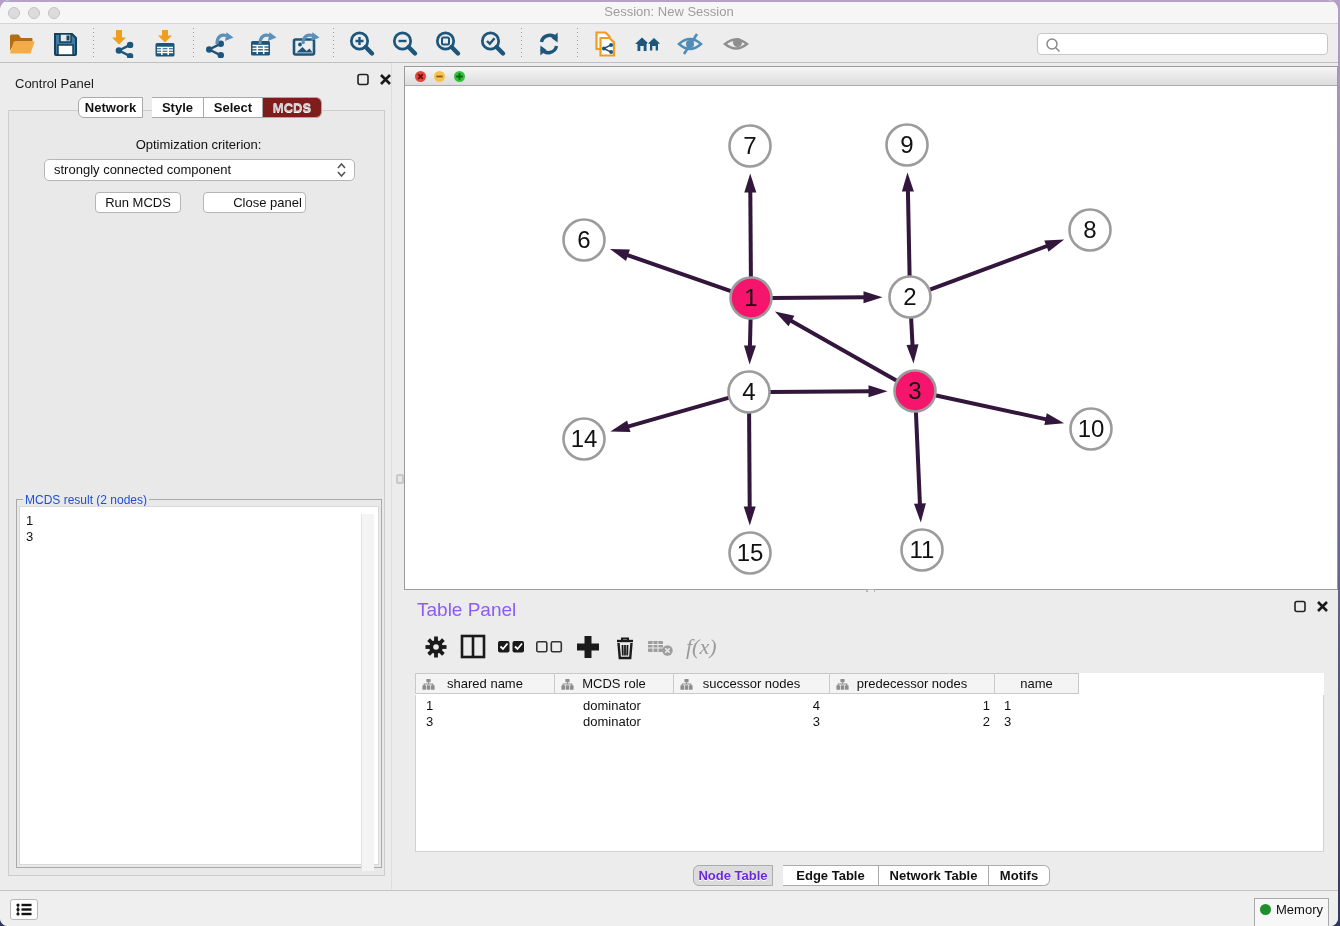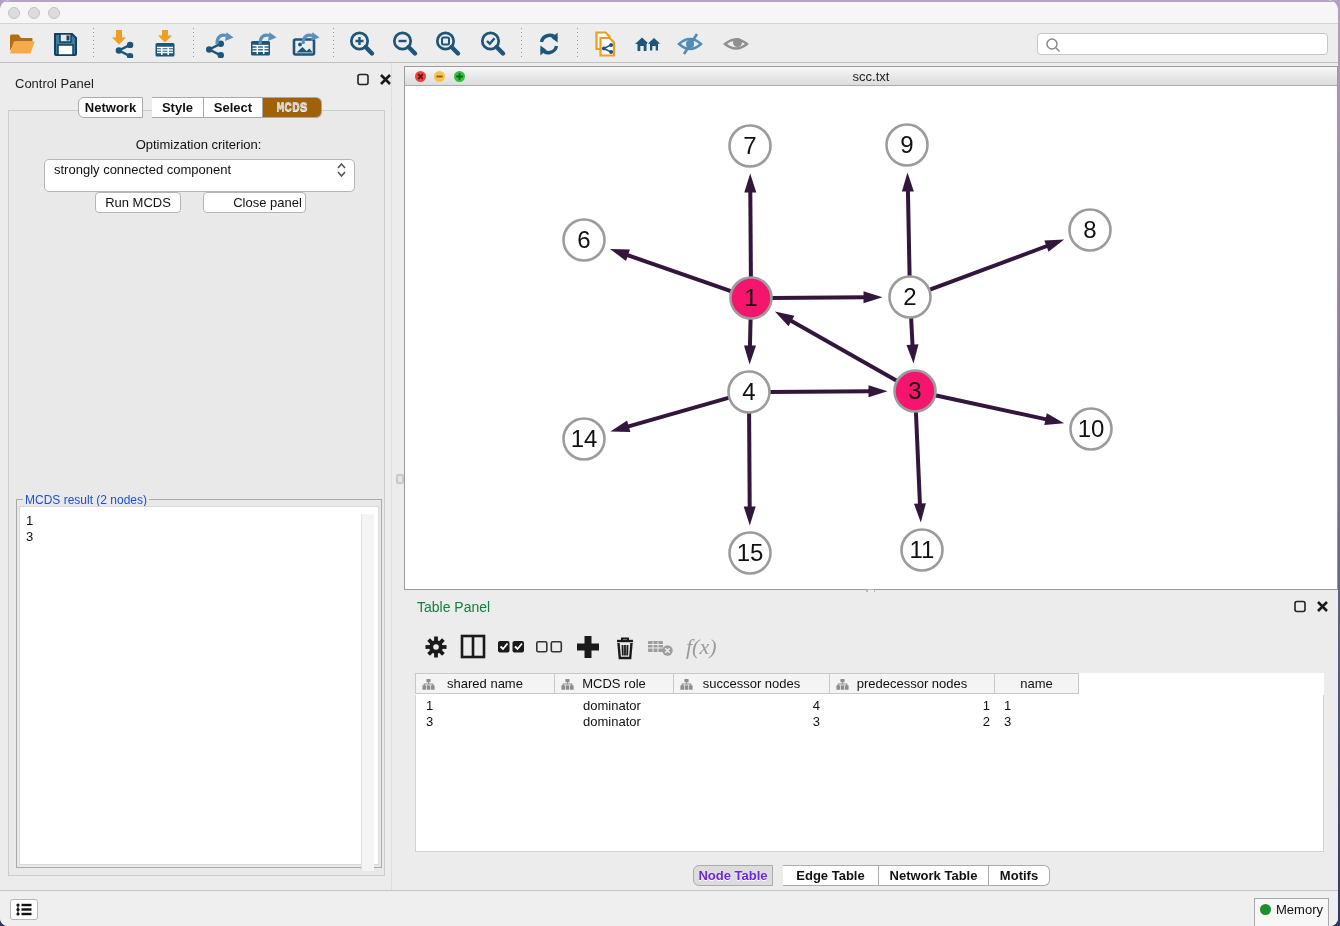--- a/index.html
+++ b/index.html
@@ -14,49 +14,50 @@
 
 #toolbar { position:absolute; left:0; top:25px; width:1338px; height:38px; background:#ededed; border-bottom:1px solid #c0c0c0; }
 .tbi { position:absolute; top:5px; width:28px; height:28px; }
 .tbsep { position:absolute; top:3px; height:31px; width:1px; background-image:repeating-linear-gradient(180deg,#9a9a9a 0 1px, transparent 1px 4px); }
 #search { position:absolute; left:1037px; top:8px; width:291px; height:22px; background:#fff; border:1px solid #c6c6c6; border-radius:4px; }
 
 #cp-title { position:absolute; left:15px; top:76px; font-size:13px; color:#1d1d1d; }
 #cp-box { position:absolute; left:8px; top:110px; width:377px; height:766px; background:#e9e9e9; border:1px solid #cdcdcd; }
 .tab { position:absolute; top:97px; height:21px; background:#fff; border:1px solid #a9a9a9; border-left:none; font-size:13px; font-weight:bold; text-align:center; line-height:20px; color:#111; }
 #opt-label { position:absolute; left:0px; top:137px; width:397px; text-align:center; font-size:13px; color:#111; }
-#combo { position:absolute; left:44px; top:159px; width:311px; height:33px; background:#fff; border:1px solid #b5b5b5; border-radius:5px; font-size:13px; line-height:19px; padding-left:9px; color:#111; }
+#combo { position:absolute; left:44px; top:159px; width:311px; height:22px; background:#fff; border:1px solid #b5b5b5; border-radius:5px; font-size:13px; line-height:19px; padding-left:9px; color:#111; }
 .btn { position:absolute; top:192px; height:21px; background:#fff; border:1px solid #b5b5b5; border-radius:4px; font-size:13px; text-align:center; line-height:19px; color:#111; }
 #fieldset { position:absolute; left:16px; top:499px; width:366px; height:369px; border:1px solid #a9a9a9; }
 #fs-legend { position:absolute; left:6px; top:-7px; background:#e9e9e9; padding:0 2px; font-size:12px; color:#1d4ed8; }
 #fs-white { position:absolute; left:2px; top:6px; width:360px; height:359px; background:#fff; border:1px solid #d9d9d9; font-size:13px; color:#111; line-height:16px; padding:6px 0 0 6px; }
 #fs-sb { position:absolute; right:4px; top:7px; width:13px; height:357px; background:#f4f4f4; border-left:1px solid #e2e2e2; }
 
 #netframe { position:absolute; left:404px; top:66px; width:934px; height:524px; border:1px solid #9b9b9b; background:#fff; }
 #net-titlebar { position:absolute; left:0; top:0; width:932px; height:19px; background:linear-gradient(180deg,#f7f7f7,#dcdcdc); border-bottom:1px solid #ababab; }
 #net-title { position:absolute; left:0; top:2px; width:932px; text-align:center; font-size:13px; color:#222; }
 .tl2 { position:absolute; top:4px; width:11px; height:11px; border-radius:50%; } .tl2 svg { display:block; }
 
 #tp { position:absolute; left:403px; top:592px; width:935px; height:298px; background:#ececec; }
-#tp-title { position:absolute; left:14px; top:7px; font-size:14px; color:#15803d; }
+#tp-title { position:absolute; left:14px; top:7px; font-size:19px; color:#8b5cf6; }
 #tbl-head { position:absolute; left:12px; top:81px; width:909px; height:22px; background:#fff; }
 .th { position:absolute; top:0; height:21px; background:#f4f4f4; border:1px solid #c9c9c9; border-left:none; font-size:13px; color:#111; text-align:center; line-height:19px; }
 #tbl-body { position:absolute; left:12px; top:103px; width:909px; height:157px; background:#fff; border:1px solid #d2d2d2; border-top:none; font-size:13px; color:#111; }
 .btab { position:absolute; top:273px; height:21px; background:#fff; border:1px solid #ababab; border-left:none; font-size:13px; font-weight:bold; text-align:center; line-height:19px; color:#111; }
 
 #statusbar { position:absolute; left:0; top:890px; width:1338px; height:36px; background:#efefef; border-top:1px solid #c4c4c4; }
 </style>
 </head>
 <body>
 <div id="win">
   <div style="position:absolute;left:0;top:0;width:1338px;height:2px;background:#b6a1c8;z-index:60;"></div>
   <div id="titlebar">
     <div class="tl" style="left:8px;"></div>
     <div class="tl" style="left:28px;"></div>
     <div class="tl" style="left:48px;"></div>
+    <div id="title-text">Session: New Session</div>
   </div>
   <div id="toolbar">
     <svg class="tbi" style="left:8px" width="28" height="28" viewBox="0 0 28 28">
         <path d="M2 21 V6 Q2 4.5 3.5 4.5 H10.5 L13 8 H23.5 Q24.5 8 24.5 9 V11.5 H7 Z" fill="#b06f15"></path>
         <path d="M5.8 11.5 H26.8 L22.5 23.5 H2 Z" fill="#f5ab47"></path>
       </svg>
     <svg class="tbi" style="left:51px" width="28" height="28" viewBox="0 0 28 28">
         <path d="M4 4 H21 L25 8 V24 Q25 25 24 25 H5 Q4 25 4 24 Z" fill="#3e7ca6" stroke="#173f57" stroke-width="2"></path>
         <rect x="9" y="4" width="11" height="8" fill="#dfeaf1" stroke="#173f57" stroke-width="1.5"></rect>
         <rect x="15.5" y="5.5" width="3" height="5" fill="#173f57"></rect>
@@ -172,21 +173,21 @@
 
   <div id="cp-title">Control Panel</div>
   <svg class="abs" style="left:357px;top:73px" width="36" height="13" viewBox="0 0 36 13">
       <rect x="1" y="1.5" width="10" height="10" rx="2" fill="none" stroke="#222" stroke-width="1.6"></rect>
       <path d="M24 2 L33 11 M33 2 L24 11" stroke="#1a1a1a" stroke-width="2.6"></path>
     </svg>
   <div id="cp-box"></div>
   <div class="tab" style="left:78px;width:65px;border-left:1px solid #a9a9a9;border-radius:6px 0 0 6px;">Network</div>
   <div class="tab" style="left:152px;width:52px;">Style</div>
   <div class="tab" style="left:204px;width:59px;">Select</div>
-  <div class="tab" style="left:263px;width:59px;border-radius:0 6px 6px 0;background:#a16207;color:#cfcfcf;text-shadow:0 1px 0 #fff;font-family:Liberation Mono, monospace;">MCDS</div>
+  <div class="tab" style="left:263px;width:59px;border-radius:0 6px 6px 0;background:#7f1d1d;color:#cfcfcf;text-shadow:0 1px 0 #fff;">MCDS</div>
   <div id="opt-label">Optimization criterion:</div>
   <div id="combo">strongly connected component
     <svg width="11" height="14" style="position:absolute;right:7px;top:3px" viewBox="0 0 11 14">
         <path d="M2 5 L5.5 1 L9 5" fill="none" stroke="#555" stroke-width="1.6"></path>
         <path d="M2 9 L5.5 13 L9 9" fill="none" stroke="#555" stroke-width="1.6"></path>
       </svg>
   </div>
   <div class="btn" style="left:95px;width:86px;">Run MCDS</div>
   <div class="btn" style="left:203px;width:103px;padding-left:26px;">Close panel</div>
   <div id="fieldset">
@@ -204,21 +205,20 @@
       <div class="tl2" style="left:29px;background:#f6c14e;">
           <svg width="11" height="11" viewBox="0 0 11 11">
             <line x1="2.4" y1="5.5" x2="8.6" y2="5.5" stroke="#8a5d12" stroke-width="1.8"></line>
           </svg>
         </div>
       <div class="tl2" style="left:49px;background:#33c03f;">
           <svg width="11" height="11" viewBox="0 0 11 11">
             <path d="M5.5 2.2 L5.5 8.8 M2.2 5.5 L8.8 5.5" stroke="#0d650f" stroke-width="1.8"></path>
           </svg>
         </div>
-      <div id="net-title">scc.txt</div>
     </div>
     <svg id="graph" style="position:absolute;left:0;top:20px;" width="932" height="502" viewBox="0 0 932 502" font-family="Liberation Sans, sans-serif">
         <line x1="345.9" y1="190.5" x2="345.3" y2="103.5" stroke="#33163c" stroke-width="4.0"></line>
 <polygon points="345.2,86.5 351.3,105.5 339.3,105.5" fill="#33163c"></polygon>
 <line x1="326.6" y1="204.3" x2="221.0" y2="167.6" stroke="#33163c" stroke-width="4.0"></line>
 <polygon points="205.0,162.0 224.9,162.6 221.0,173.9" fill="#33163c"></polygon>
 <line x1="366.5" y1="210.9" x2="460.5" y2="210.3" stroke="#33163c" stroke-width="4.0"></line>
 <polygon points="477.5,210.2 458.5,216.3 458.5,204.3" fill="#33163c"></polygon>
 <line x1="345.6" y1="231.5" x2="344.9" y2="260.5" stroke="#33163c" stroke-width="4.0"></line>
 <polygon points="344.6,277.5 339.0,258.4 351.0,258.6" fill="#33163c"></polygon>

